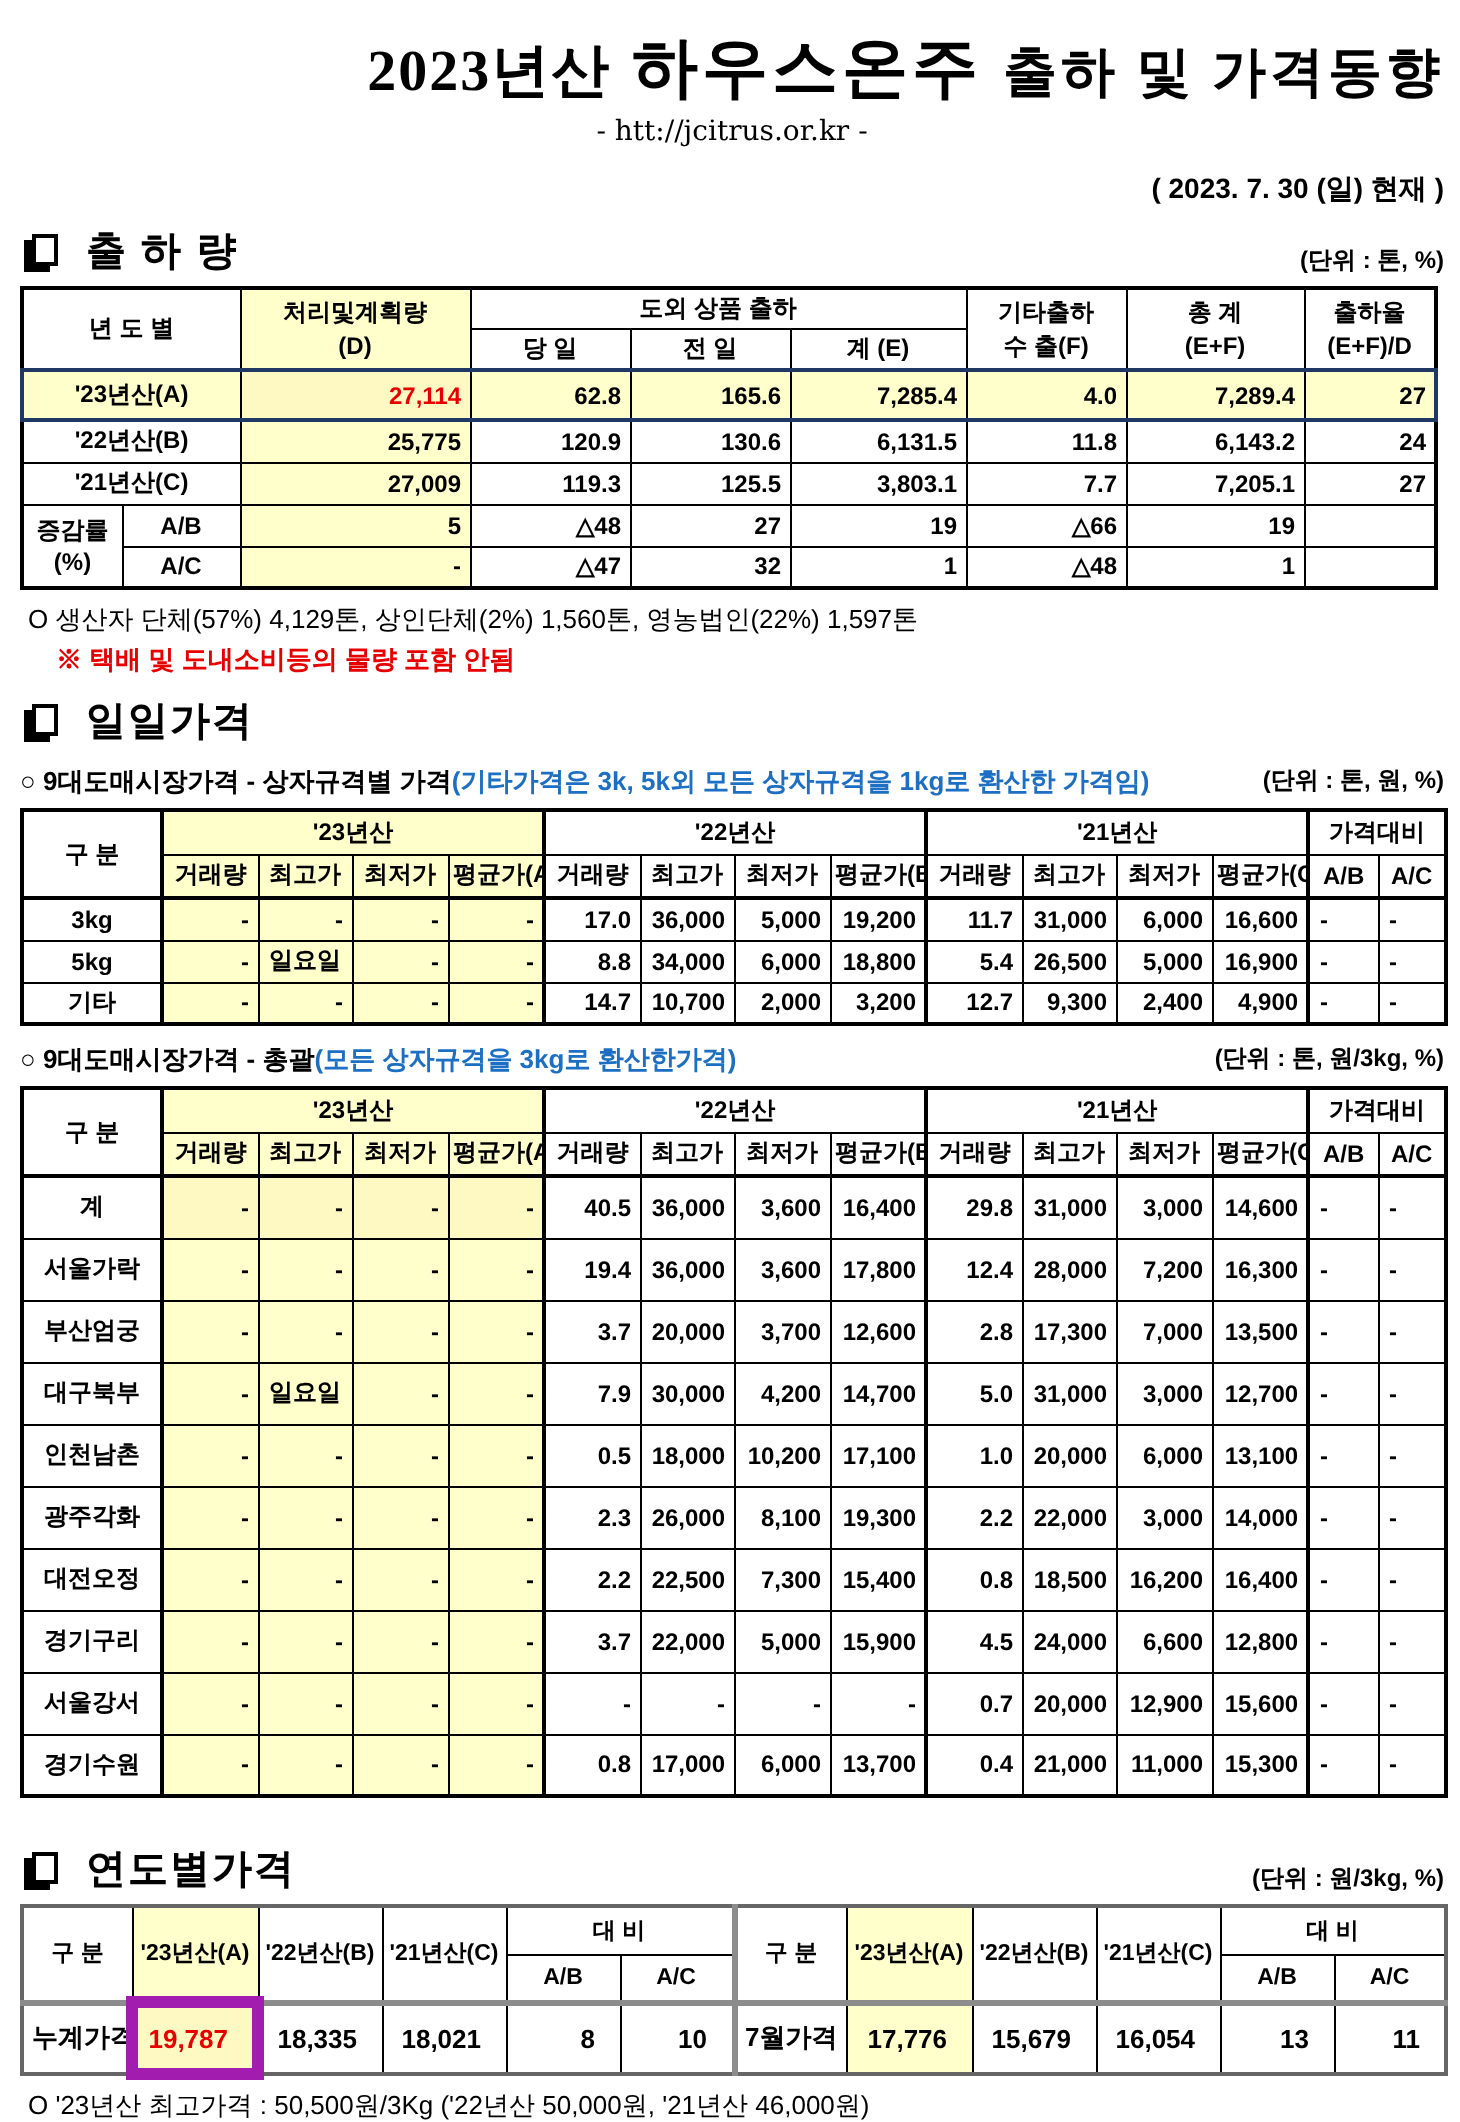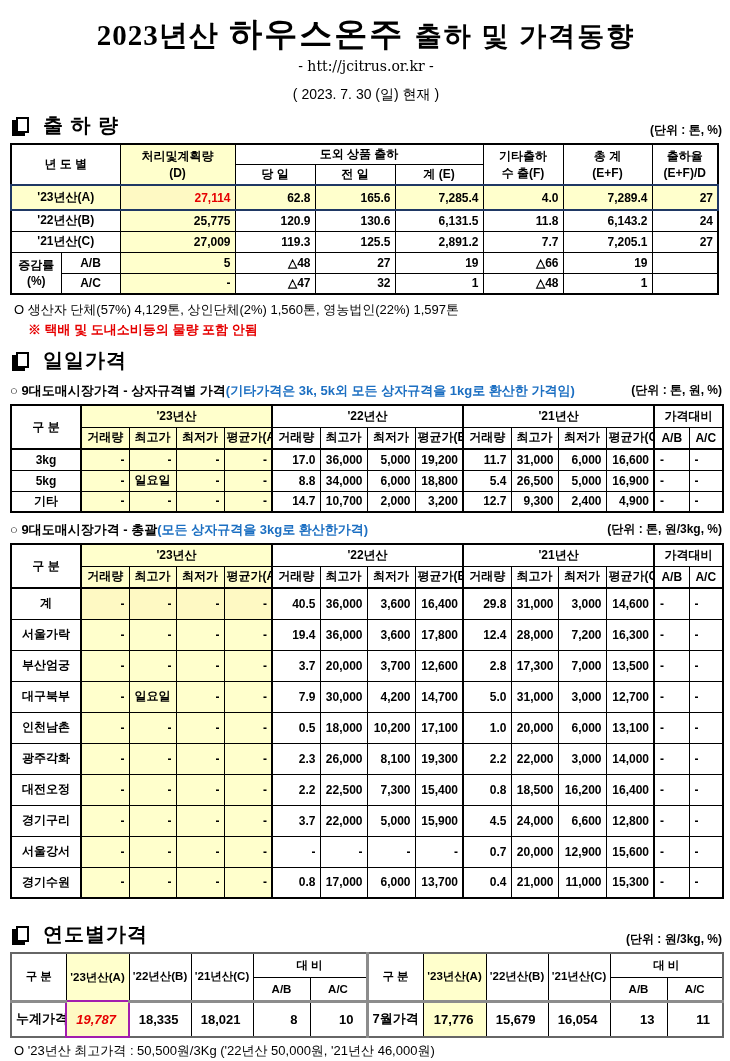--- a/index.html
+++ b/index.html
@@ -1,26 +1,26 @@
 <!DOCTYPE html>
 <html><head>
 <meta charset="utf-8">
 <style>
   * { box-sizing: border-box; }
   html,body { margin:0; padding:0; background:#fff; }
   body { width:730px; min-height:1061px; font-family:"Liberation Sans", sans-serif; color:#000; }
   .page { padding:6px 8px 4px 10px; }
 
   
-  .title { text-align:center; margin-top:6px; white-space:nowrap; }
+  .title { text-align:right; margin-top:6px; white-space:nowrap; }
   .t-year { font-size:29px; font-weight:bold; font-family:"Liberation Serif", serif; letter-spacing:1px; }
   .t-prod { font-size:33px; font-weight:900; letter-spacing:2px; margin:0 6px; }
   .t-tail { font-size:27px; font-weight:bold; font-family:"Liberation Serif", serif; letter-spacing:2px; }
   .url { text-align:center; font-size:14px; font-family:"DejaVu Serif", serif; margin-top:1px; }
-  .date { text-align:center; font-size:14px; font-weight:normal; margin-top:12px; }
+  .date { text-align:right; font-size:14px; font-weight:bold; margin-top:12px; }
 
   
   .sec-row { display:flex; justify-content:space-between; align-items:flex-end; margin-top:8px; }
   .sec { display:flex; align-items:center; font-size:20px; font-weight:900; letter-spacing:1px; }
   .box-icon { display:inline-block; width:13px; height:16px; border:2px solid #000; background:#fff;
               box-shadow:-4px 3px 0 0 #000; margin:0 14px 2px 6px; }
   .unit { font-size:12px; font-weight:bold; }
 
   .sub-row { display:flex; justify-content:space-between; align-items:flex-start; margin-top:8px; font-size:13px; font-weight:bold; }
   .sub-blue { color:#1C6FC2; }
@@ -57,21 +57,21 @@
   #t-box thead th, #t-total thead th { height:22px; }
   #t-box tbody td { height:21px; }
   #t-total tbody td { height:31px; }
   #t-box tbody tr:first-child td, #t-total tbody tr:first-child td { border-top:2px solid #000; }
 
   
   #t-year { border:2px solid #666; }
   #t-year thead th { height:24px; font-size:11.5px; }
   #t-year tbody td { height:36px; border-top:3px solid #8C8C8C; font-size:13px;text-align:right; }
   #t-year .split { border-left:3px solid #8C8C8C; }
-  #t-year td.keycell { border:2px solid #a21caf;font-style:italic; }
+  #t-year td.keycell { border:6px solid #a21caf; }
   #t-year td.num { padding-right:12px; }
 
   .fnote { font-size:13px; margin:4px 0 0 4px; white-space:pre-wrap; }
   .fnote:first-of-type { margin-top:10px; }
 </style>
 </head>
 <body>
 
 <div class="page">
 
@@ -149,21 +149,21 @@
           <td class="num dl">6,131.5</td>
           <td class="num">11.8</td>
           <td class="num">6,143.2</td>
           <td class="num">24</td>
         </tr>
         <tr>
           <td class="lab" colspan="2">'21년산(C)</td>
           <td class="num yellow">27,009</td>
           <td class="num">119.3</td>
           <td class="num dl">125.5</td>
-          <td class="num dl">2,891.2</td>
+          <td class="num dl">3,803.1</td>
           <td class="num">7.7</td>
           <td class="num">7,205.1</td>
           <td class="num">27</td>
         </tr>
         <tr>
           <td class="lab" rowspan="2">
             <div>증감률</div>
             <div>(%)</div>
           </td>
           <td class="lab dl">A/B</td>

